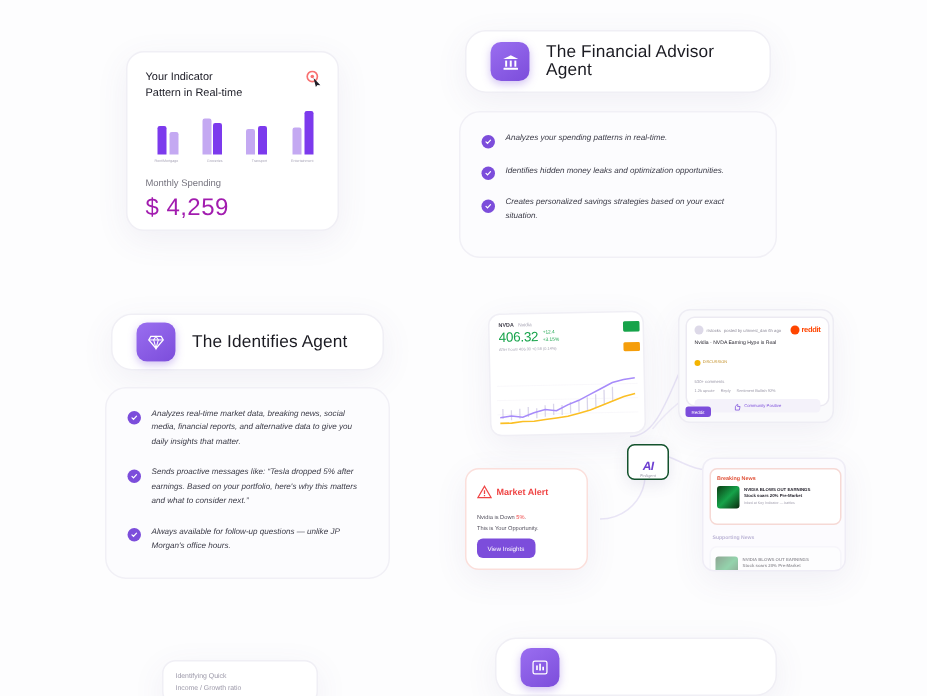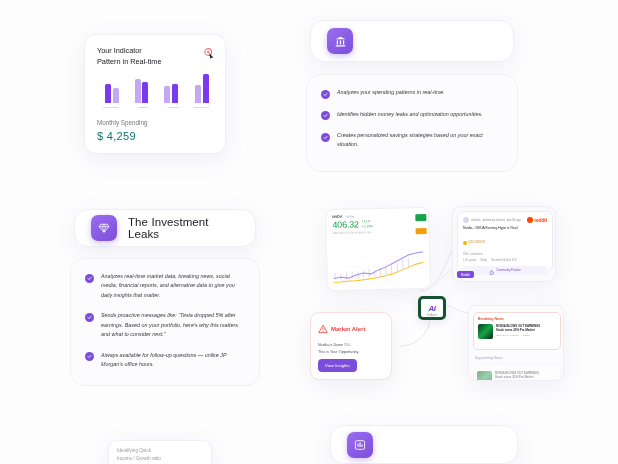--- a/index.html
+++ b/index.html
@@ -52,21 +52,21 @@
   .cursor-dot { position: absolute; right: 10px; top: 10px; width: 11px; height: 11px; }
   .chart-box { position: absolute; left: 10px; top: 36px; width: 122px; height: 38px;
                display: flex; justify-content: space-around; align-items: flex-end; }
   .grp { display: flex; align-items: flex-end; gap: 1px; flex-direction: column; }
   .grp-bars { display: flex; align-items: flex-end; gap: 1.5px; height: 30px; }
   .bar { width: 6px; border-radius: 1.5px 1.5px 0 0; }
   .bar.lo { background: #c4a9f2; }
   .bar.hi { background: #7c3aed; }
   .grp-lbl { font-size: 2.4px; color: #a9a6b8; margin-top: 2px; white-space: nowrap; }
   .sp-sub { position: absolute; left: 12px; top: 84px; font-size: 6.3px; color: #76747f; }
-  .sp-amt { position: absolute; left: 12px; top: 95px; font-size: 11px; color: #0f766e; letter-spacing: .3px; }
+  .sp-amt { position: absolute; left: 12px; top: 95px; font-size: 16px; color: #a21caf; letter-spacing: .3px; }
 
   
   #leaks-card { left: 152px; top: 100px; width: 114px; height: 52px; border-radius: 10px; }
   .lk-title { position: absolute; left: 9px; top: 8px; font-size: 6.4px; color: #f0603c; letter-spacing: -.1px; }
   .donut { position: absolute; left: 12px; top: 20px; width: 25px; height: 25px; border-radius: 50%;
            background: conic-gradient(#7c3aed 0deg 120deg, #b487ef 120deg 255deg, #e8553c 255deg 330deg, #f07f63 330deg 360deg); }
   .donut::after { content:""; position:absolute; left:7px; top:7px; width:11px; height:11px; border-radius:50%; background:#fff; }
   .lk-sub { position: absolute; left: 45px; top: 23px; font-size: 3.6px; color: #8d8a99; }
   .lk-amt { position: absolute; left: 45px; top: 29px; font-size: 9.5px; color: #17171f; }
 
@@ -146,21 +146,21 @@
   .nw-thumb { width:15px; height:15px; border-radius:2px; flex:none;
               background:linear-gradient(135deg,#0b3b12,#16a34a,#0a2a0d); }
   .nw-h { font-size:2.9px; color:#26242e; line-height:1.45; font-weight:bold; }
   .nw-m { font-size:2.4px; color:#a6a3b2; margin-top:1.5px; }
   .nw-sup { position:absolute; left:6px; top:50px; font-size:3.4px; color:#bdb6d6; font-weight:bold; }
   .nw-box2 { position:absolute; left:4px; top:58px; width:88px; height:22px; background:#fff;
              border:1px solid #f2eff8; border-radius:5px; padding:3px; opacity:.45; }
 
   
   #ai-badge { left: 418px; top: 296px; width: 28px; height: 24px; border-radius:5px;
-              background:#fff; border:3px solid #14532d; display:flex; flex-direction:column;
+              background:#fff; border:1px solid #14532d; display:flex; flex-direction:column;
               align-items:center; justify-content:flex-end; gap:1px;
               box-shadow:0 3px 10px rgba(90,80,140,.12); }
   .ai-mark { font-size:8px; color:#6d3fd1; font-weight:bold; font-style:italic; letter-spacing:-.5px; }
   .ai-word { font-size:2.6px; color:#9b98a8; }
 
   
   .arcs { position:absolute; left:300px; top:196px; width:270px; height:200px; pointer-events:none; }
   .arcs svg { display:block; }
 </style>
 </head>
@@ -230,20 +230,21 @@
     <div class="agent-head">
       <span class="agent-ico">
         <svg width="13" height="13" viewBox="0 0 14 14">
           <path d="M7 2 L12.4 4.7 L1.6 4.7 Z" fill="#fff"></path>
           <rect x="3" y="5.8" width="1.4" height="4.4" fill="#fff"></rect>
           <rect x="6.3" y="5.8" width="1.4" height="4.4" fill="#fff"></rect>
           <rect x="9.6" y="5.8" width="1.4" height="4.4" fill="#fff"></rect>
           <rect x="1.8" y="11" width="10.4" height="1.4" rx=".4" fill="#fff"></rect>
         </svg>
       </span>
+      <span class="agent-title">The Financial Advisor Agent</span>
     </div>
   </div>
 
   <div class="soft-panel" id="fin-body">
     <div class="bullets">
       <div class="bullet">
         <span class="tick">
           <svg width="5" height="5" viewBox="0 0 6 6">
               <path d="M1.2 3.1 L2.4 4.3 L4.8 1.7" fill="none" stroke="#fff" stroke-width="1" stroke-linecap="round"></path>
             </svg>
@@ -271,21 +272,21 @@
 
   <div class="card" id="inv-head">
     <div class="agent-head">
       <span class="agent-ico">
         <svg width="12" height="12" viewBox="0 0 14 14">
           <path d="M3 2.6 H11 L12.6 5.4 L7 12 L1.4 5.4 Z" fill="none" stroke="#fff" stroke-width="1"></path>
           <path d="M1.4 5.4 H12.6" stroke="#fff" stroke-width=".8"></path>
           <path d="M5.2 5.4 L7 12 L8.8 5.4 L7 2.6 Z" fill="none" stroke="#fff" stroke-width=".8"></path>
         </svg>
       </span>
-      <span class="agent-title">The Investment Leaks</span>
+      <span class="agent-title">The Identifies Agent</span>
     </div>
   </div>
 
   <div class="soft-panel" id="inv-body">
     <div class="bullets">
       <div class="bullet">
         <span class="tick">
           <svg width="5" height="5" viewBox="0 0 6 6">
               <path d="M1.2 3.1 L2.4 4.3 L4.8 1.7" fill="none" stroke="#fff" stroke-width="1" stroke-linecap="round"></path>
             </svg>

